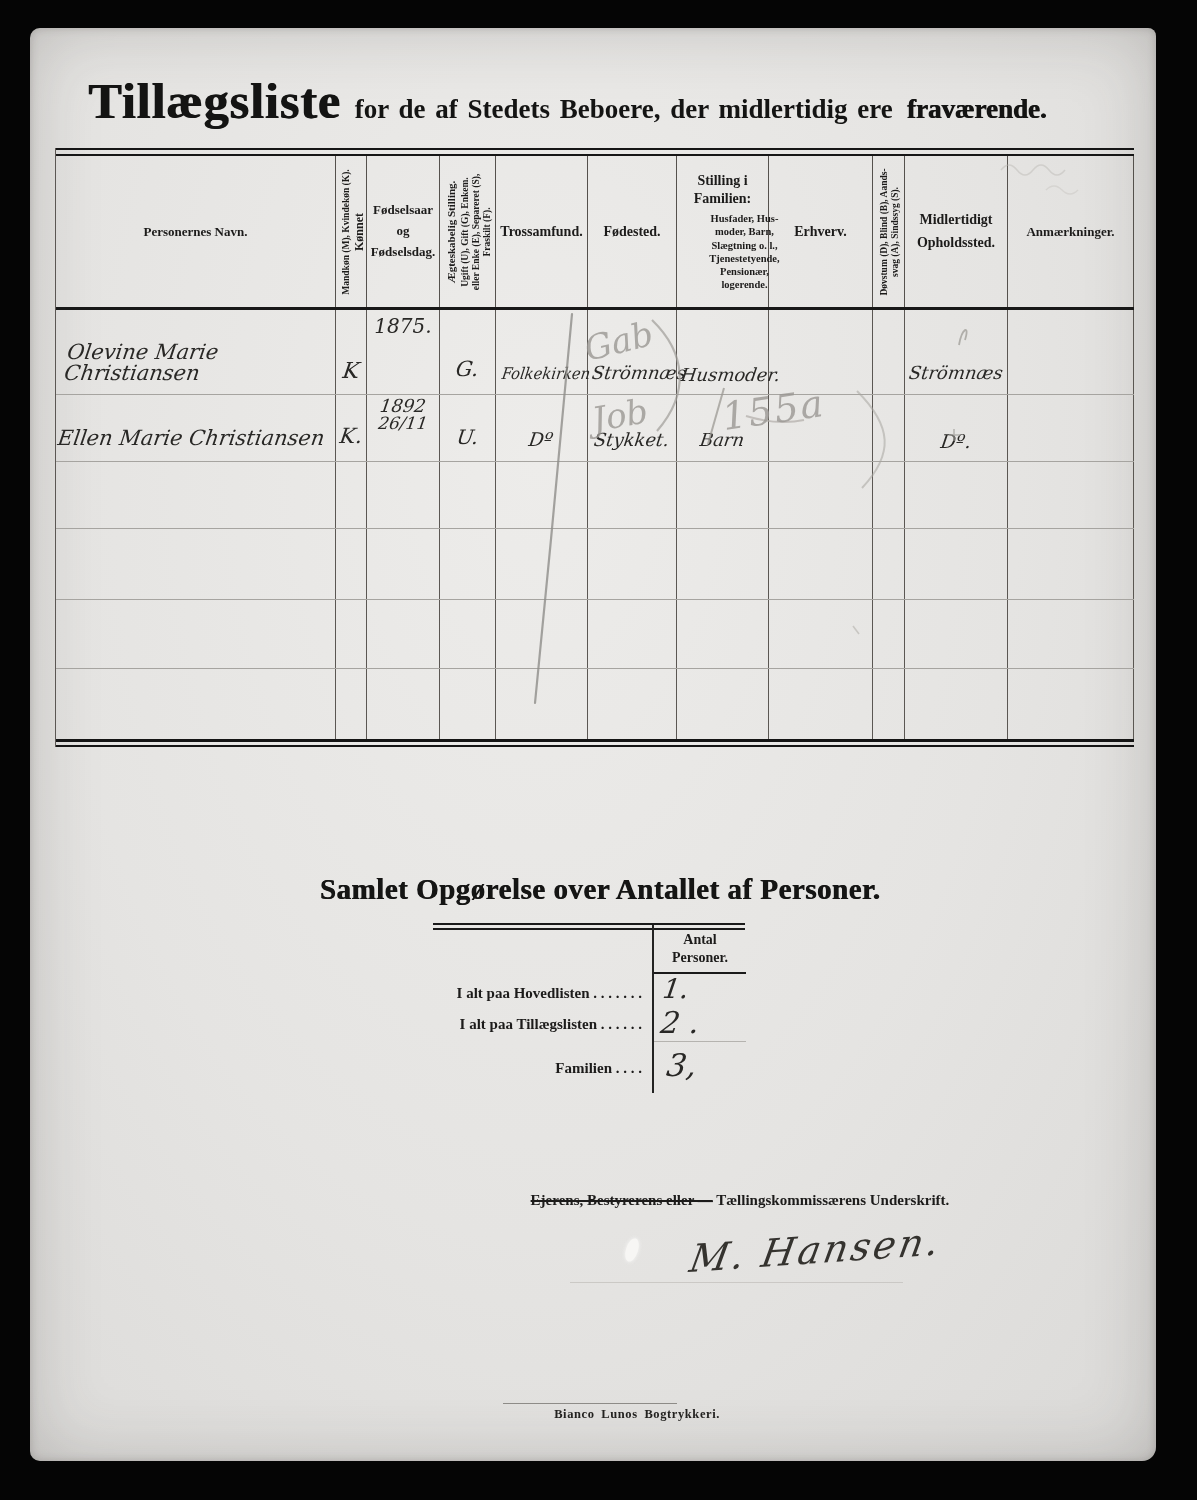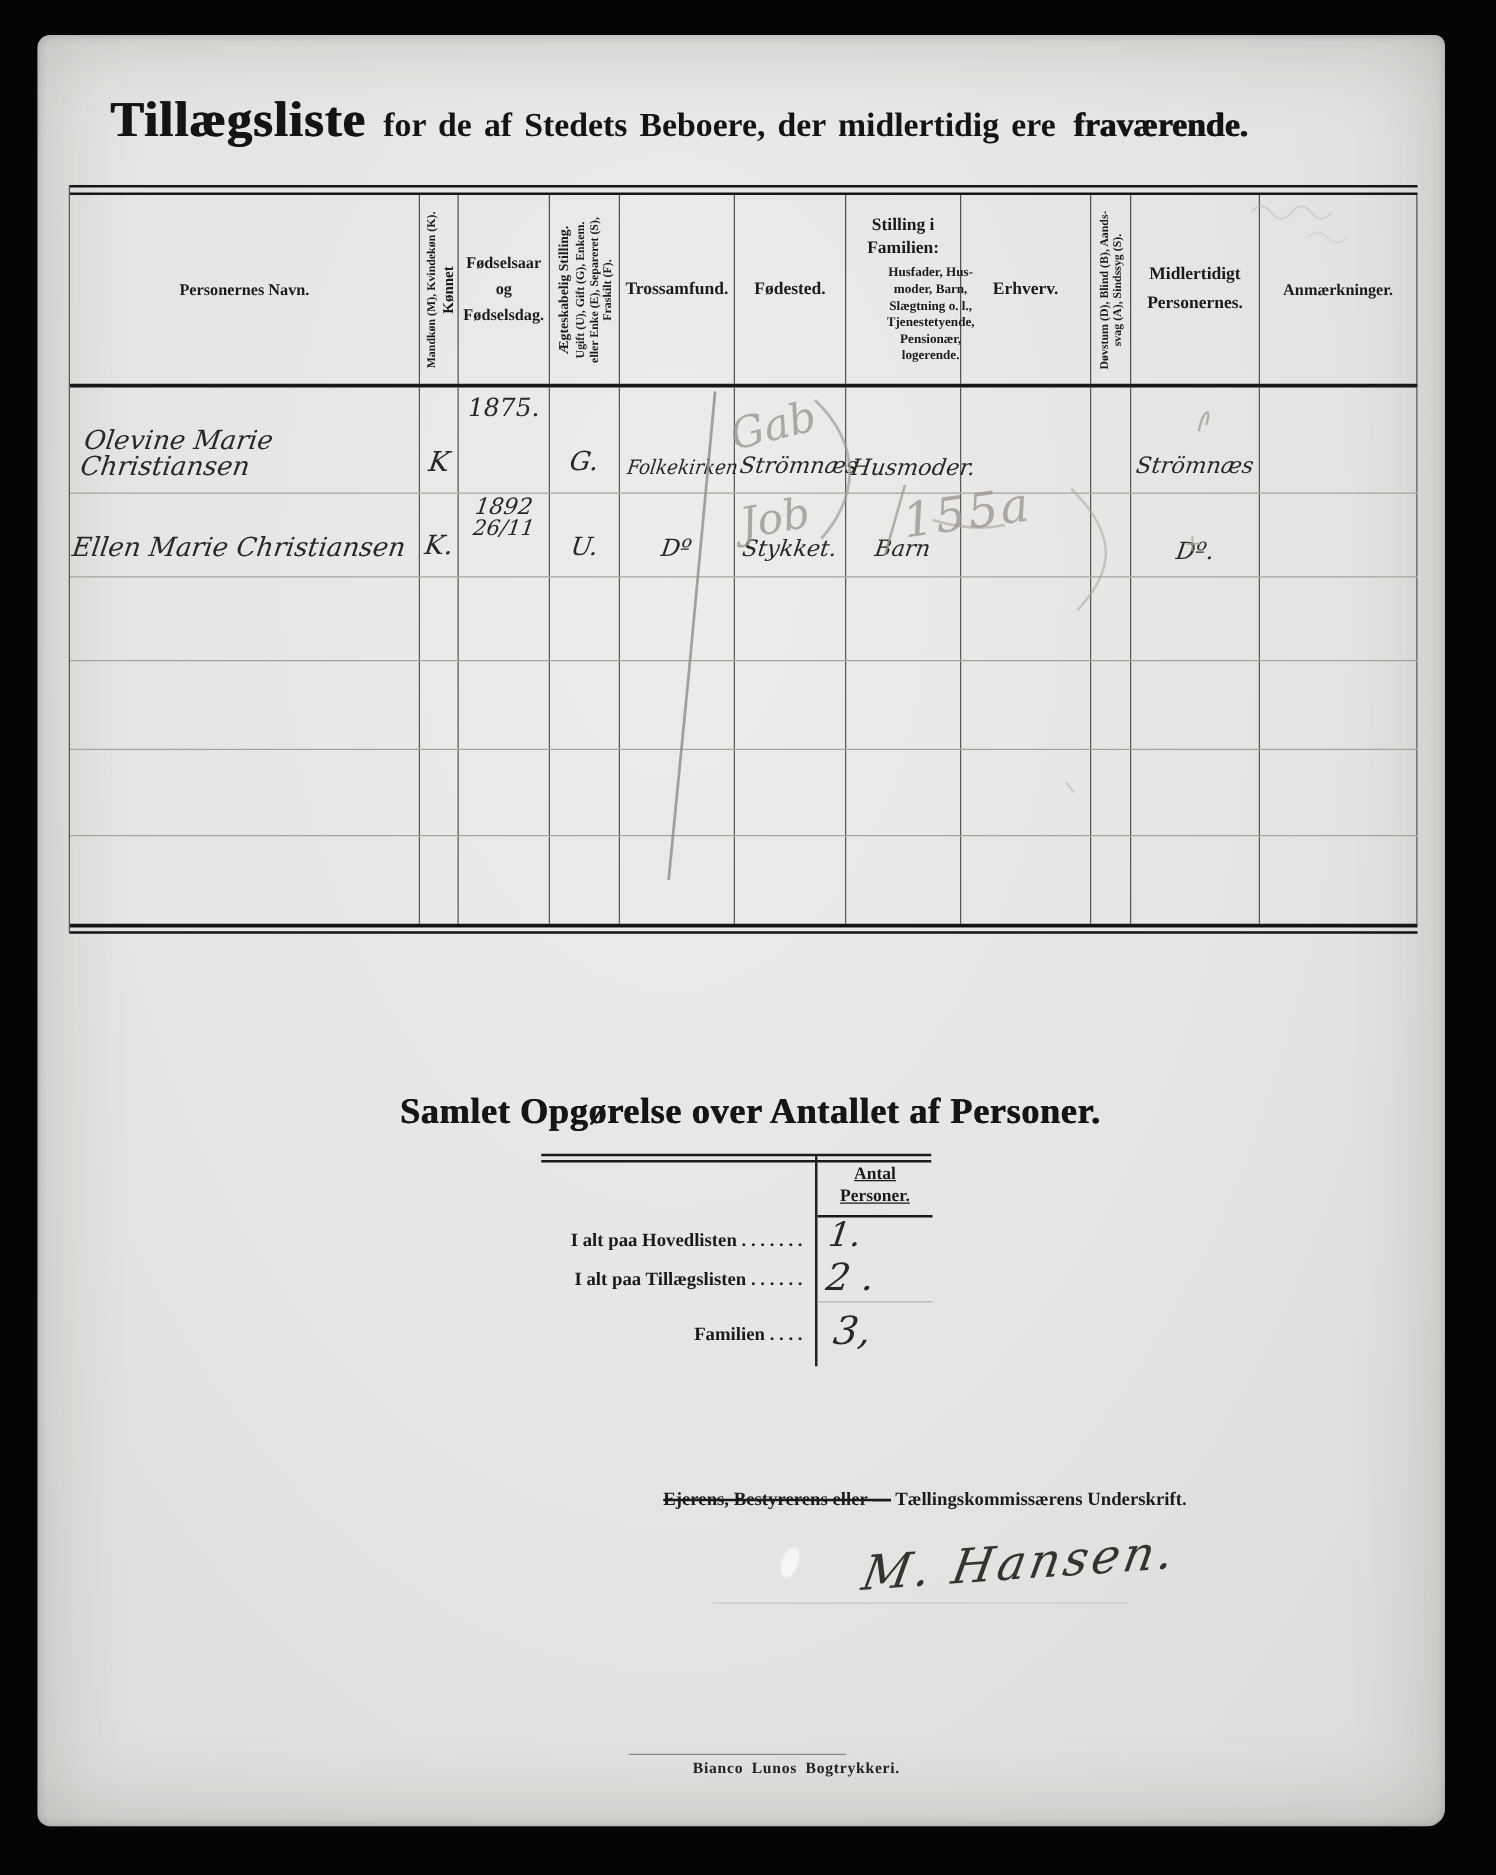--- a/index.html
+++ b/index.html
@@ -4,21 +4,21 @@
 <style>
   html,body{margin:0;padding:0;background:#000;}
   .stage{position:relative;width:1197px;height:1500px;background:#050505;overflow:hidden;
          font-family:"Liberation Serif","DejaVu Serif",serif;}
   .paper{position:absolute;left:30px;top:28px;width:1126px;height:1433px;
          background:radial-gradient(ellipse at 45% 30%, #edecea 0%, #e5e4e2 55%, #dbdad8 100%);
          border-radius:10px 8px 14px 10px;
          box-shadow:inset 0 0 70px rgba(60,55,50,.22), inset 0 0 8px rgba(85,80,75,.28);}
   
   .title{position:absolute;left:58px;top:44px;width:1050px;display:flex;align-items:baseline;gap:14px;white-space:nowrap;color:#141413;}
-  .t-main{font-size:40px;font-weight:bold;letter-spacing:1px;text-shadow:1px 0 0 #141413;}
+  .t-main{font-size:50px;font-weight:bold;letter-spacing:1px;text-shadow:1px 0 0 #141413;}
   .t-rest{font-size:27px;font-weight:bold;word-spacing:3px;}
   .t-bold{font-size:27px;font-weight:bold;text-shadow:.8px 0 0 #141413;}
   
   .table{position:absolute;left:25px;top:120px;width:1078px;border-left:1px solid #5b5753;}
   .rule-top{height:4px;border-top:2px solid #161616;border-bottom:2px solid #161616;}
   .rule-bottom{height:3px;border-top:3px solid #151515;border-bottom:2px solid #151515;}
   .thead{display:flex;height:151px;border-bottom:3px solid #181818;}
   .trow{display:flex;}
   .rb{border-bottom:1px solid #a6a4a0;}
   .cell{border-right:1px solid #5b5753;box-sizing:border-box;position:relative;display:flex;align-items:flex-end;overflow:visible;}
@@ -38,21 +38,21 @@
   .hw{font-family:"DejaVu Serif",serif;font-style:italic;color:#292826;transform:skewX(-8deg);line-height:1;}
   .pencil-word{position:absolute;font-family:"DejaVu Serif",serif;font-style:italic;color:#9b9894;opacity:.8;z-index:5;line-height:1;}
   .overlay{position:absolute;left:0;top:0;z-index:4;pointer-events:none;}
   
   .sum-head{position:absolute;left:270px;top:845px;width:600px;text-align:center;
             font-size:29px;font-weight:bold;color:#151514;letter-spacing:.5px;text-shadow:.6px 0 0 #151514;}
   .sum-rule-top{position:absolute;left:403px;top:895px;width:312px;height:3px;
             border-top:2px solid #1a1a1a;border-bottom:2px solid #1a1a1a;}
   .sum-vline{position:absolute;left:622px;top:897px;width:2px;height:168px;background:#232322;}
   .sum-colhead{position:absolute;left:624px;top:903px;width:92px;text-align:center;
-            font-size:14px;font-weight:bold;color:#1c1b1a;line-height:1.25;text-decoration:underline;}
+            font-size:14px;font-weight:bold;color:#1c1b1a;line-height:1.25;}
   .sum-rule-mid{position:absolute;left:624px;top:944px;width:92px;border-top:2px solid #1a1a1a;}
   .sum-rule-light{position:absolute;left:624px;top:1013px;width:92px;border-top:1px solid #b5b3af;}
   .sum-label{position:absolute;left:330px;width:282px;text-align:right;font-size:15px;font-weight:bold;color:#1c1b1a;white-space:nowrap;}
   .sum-val{position:absolute;color:#292826;}
   
   .sig-label{position:absolute;left:410px;top:1164px;width:600px;text-align:center;
              font-size:15px;font-weight:bold;color:#1c1b1a;}
   .struck{text-decoration:line-through;text-decoration-thickness:2px;}
   .sig-name{position:absolute;left:660px;top:1200px;font-family:"DejaVu Serif",serif;font-style:italic;
             font-size:38px;color:#35332f;transform:rotate(-4deg) skewX(-14deg);letter-spacing:3px;}
@@ -115,21 +115,21 @@
         </div>
         <div class="hcell c-erh h14">
           <span>Erhverv.</span>
         </div>
         <div class="hcell c-dov">
           <span class="rot" style="left:11px;font-size:9.5px;">Døvstum (D), Blind (B), Aands-</span>
           <span class="rot" style="left:22px;font-size:9.5px;">svag (A), Sindssyg (S).</span>
         </div>
         <div class="hcell c-oph h14">
           <span class="pre" style="line-height:1.6;">Midlertidigt
-Personernes.</span>
+Opholdssted.</span>
         </div>
         <div class="hcell c-anm h13">
           <span>Anmærkninger.</span>
         </div>
       </div>
 
       <div class="trow rb" style="height:84px;">
         <div class="cell c-navn" style="padding:0 0 10px 10px;">
           <span class="hw" style="font-size:21px;">Olevine Marie Christiansen</span>
         </div>

